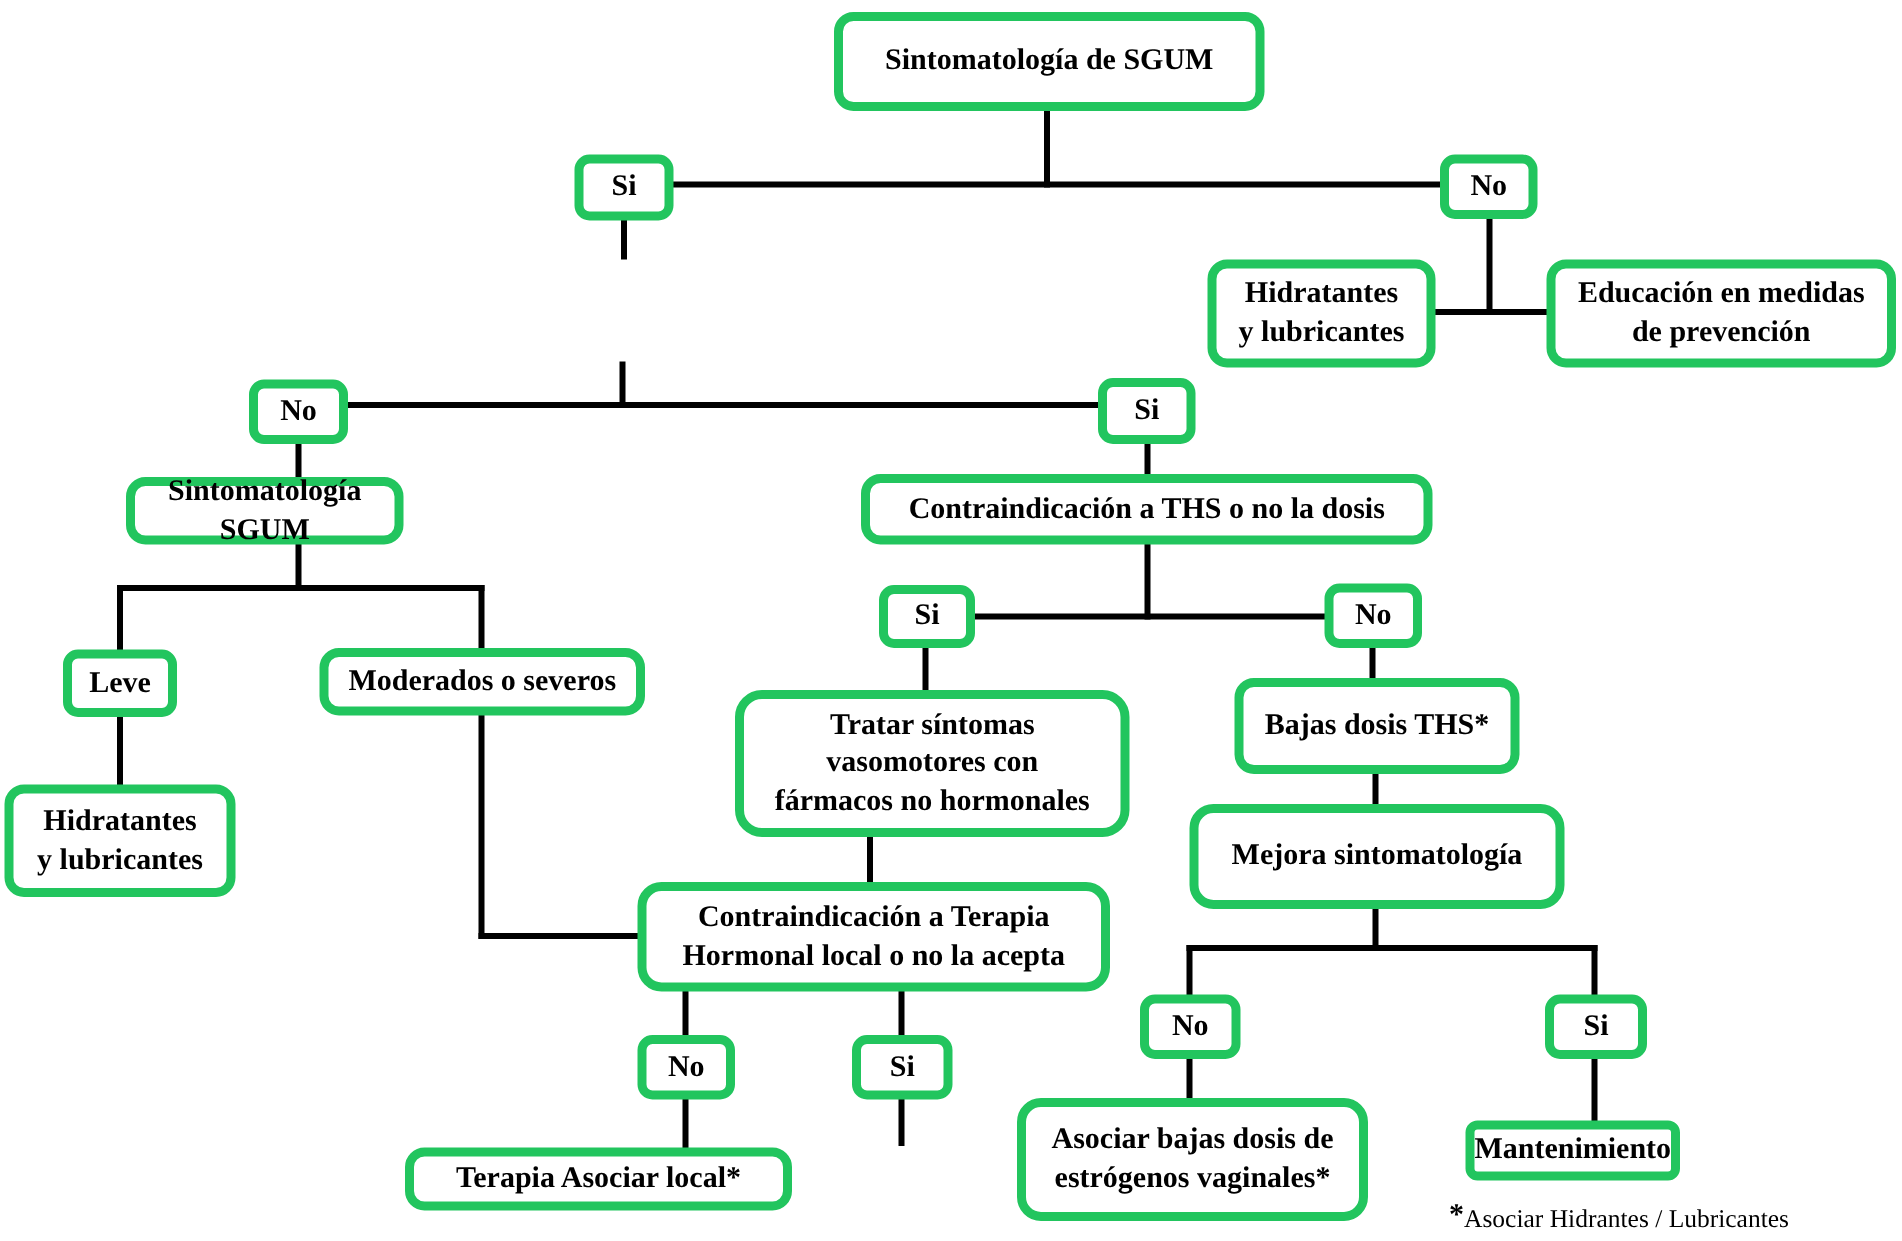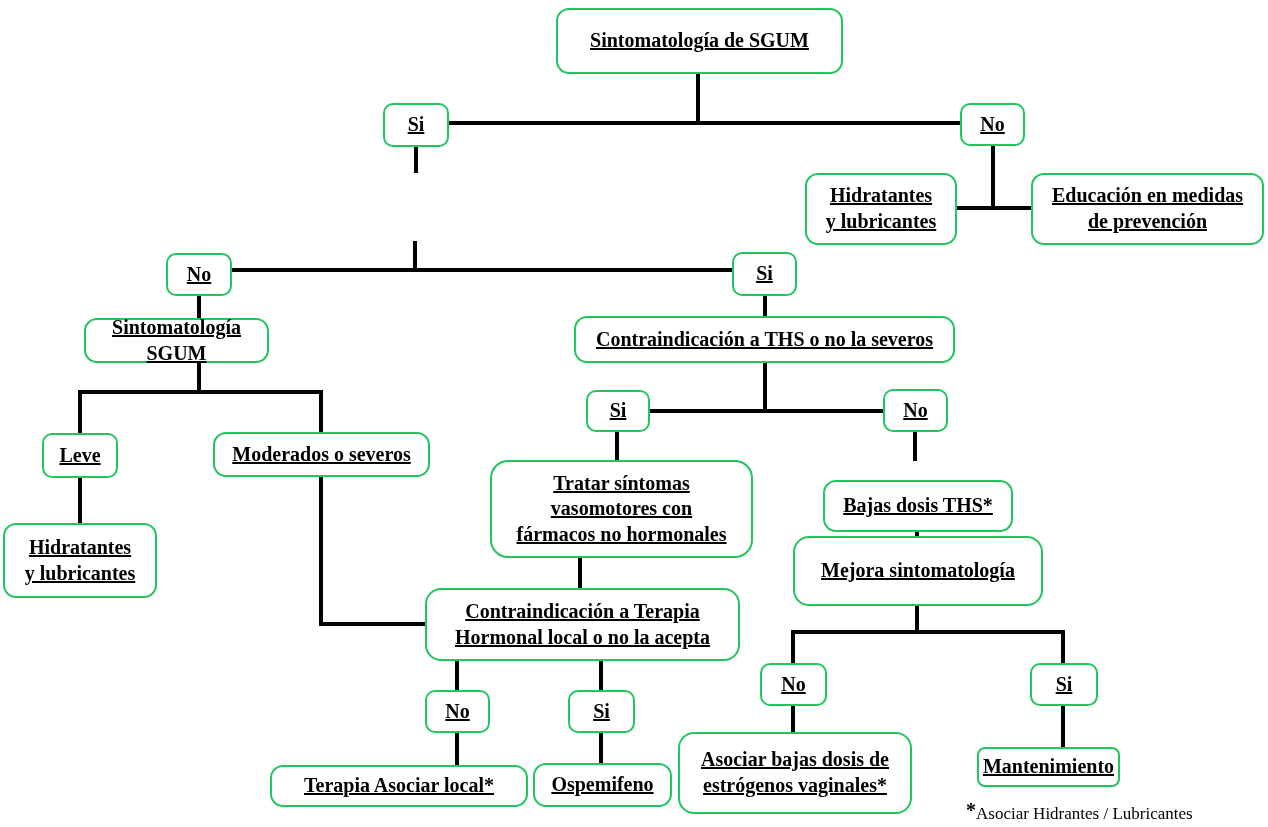--- a/index.html
+++ b/index.html
@@ -12,34 +12,33 @@
     width: 1268px;
     height: 827px;
     background: #ffffff;
     font-family: "Liberation Serif", serif;
     color: #000000;
     overflow: hidden;
   }
   .node {
     position: absolute;
     box-sizing: border-box;
-    border: 2px solid #22c55e;
+    border: 6px solid #22c55e;
     border-radius: 13px;
     background: #ffffff;
     display: flex;
     align-items: center;
     justify-content: center;
     text-align: center;
     font-weight: bold;
     font-size: 20px;
     line-height: 1.28;
     white-space: pre-line;
     padding: 2px 6px;
     z-index: 2;
-    text-decoration: underline;
   }
   .node.small {
     border-radius: 10px;
   }
   .line {
     position: absolute;
     background: #000000;
     z-index: 1;
   }
   .footnote {
@@ -101,48 +100,47 @@
 
   <div class="node" style="left:805px;top:173px;width:152px;height:72px">Hidratantes
 y lubricantes</div>
   <div class="node" style="left:1031px;top:173px;width:233px;height:72px">Educación en medidas
 de prevención</div>
 
   <div class="node small" style="left:166px;top:253px;width:66px;height:43px">No</div>
   <div class="node small" style="left:732px;top:252px;width:65px;height:44px">Si</div>
 
   <div class="node" style="left:84px;top:318px;width:185px;height:45px">Sintomatología SGUM</div>
-  <div class="node" style="left:574px;top:316px;width:381px;height:47px">Contraindicación a THS o no la severos</div>
+  <div class="node" style="left:574px;top:316px;width:381px;height:47px">Contraindicación a THS o no la dosis</div>
 
   <div class="node small" style="left:42px;top:433px;width:76px;height:45px">Leve</div>
   <div class="node" style="left:213px;top:432px;width:217px;height:45px">Moderados o severos</div>
 
   <div class="node small" style="left:586px;top:390px;width:64px;height:42px">Si</div>
   <div class="node small" style="left:883px;top:389px;width:65px;height:43px">No</div>
 
   <div class="node" style="left:3px;top:523px;width:154px;height:75px">Hidratantes
 y lubricantes</div>
 
   <div class="node" style="left:490px;top:460px;width:263px;height:98px;border-radius:18px">Tratar síntomas
 vasomotores con
 fármacos no hormonales</div>
-  <div class="node" style="left:823px;top:480px;width:190px;height:52px">Bajas dosis THS*</div>
+  <div class="node" style="left:823px;top:452px;width:190px;height:64px">Bajas dosis THS*</div>
   <div class="node" style="left:793px;top:536px;width:250px;height:70px;border-radius:16px">Mejora sintomatología</div>
 
   <div class="node" style="left:425px;top:588px;width:315px;height:73px;border-radius:16px">Contraindicación a Terapia
 Hormonal local o no la acepta</div>
 
   <div class="node small" style="left:425px;top:690px;width:65px;height:43px">No</div>
   <div class="node small" style="left:568px;top:690px;width:67px;height:43px">Si</div>
 
   <div class="node small" style="left:760px;top:663px;width:67px;height:43px">No</div>
   <div class="node small" style="left:1030px;top:663px;width:68px;height:43px">Si</div>
 
   <div class="node" style="left:270px;top:765px;width:258px;height:42px">Terapia Asociar local*</div>
-  <div class="node" style="left:533px;top:763px;width:139px;height:44px">Ospemifeno</div>
 
   <div class="node" style="left:678px;top:732px;width:234px;height:82px;border-radius:16px">Asociar bajas dosis de
 estrógenos vaginales*</div>
   <div class="node" style="left:977px;top:747px;width:143px;height:40px;border-radius:8px">Mantenimiento</div>
 
   <div class="footnote">
     <span class="star">*</span><span>Asociar Hidrantes / Lubricantes</span>
   </div>
 
 </div>

